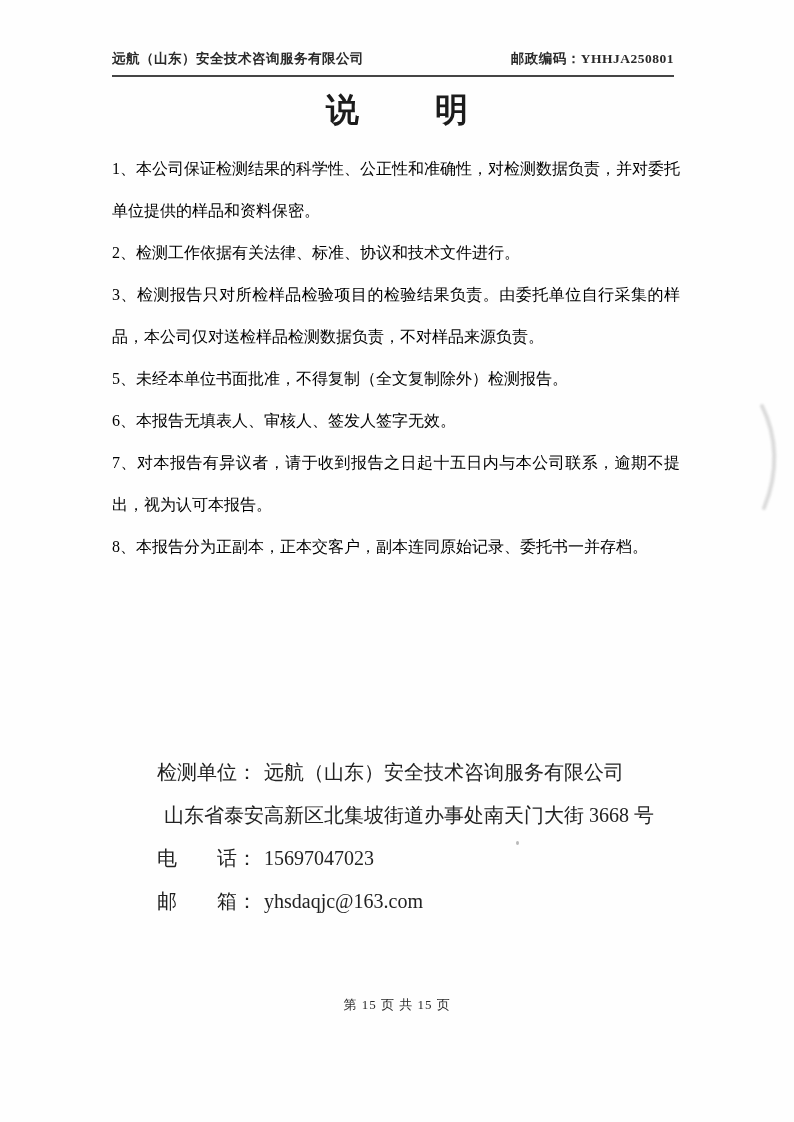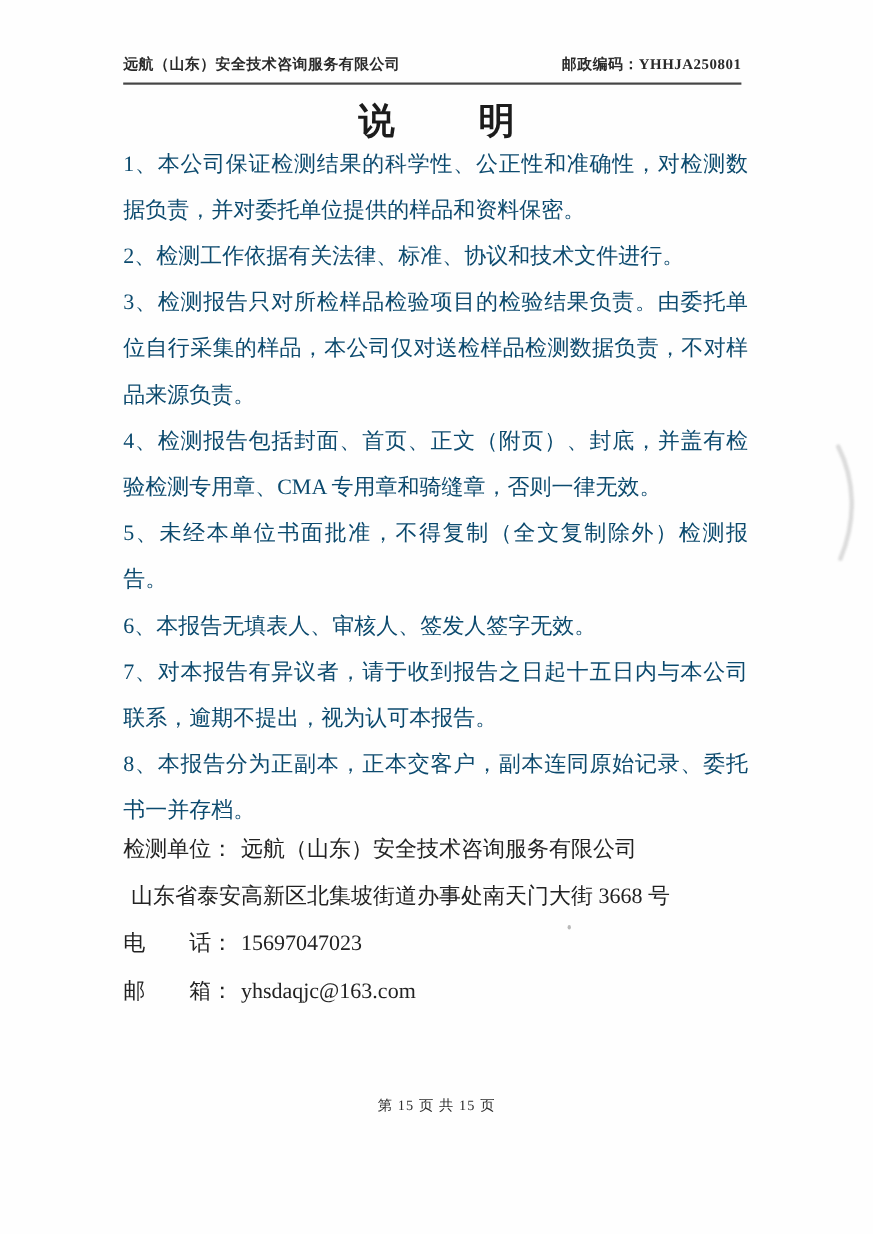--- a/index.html
+++ b/index.html
@@ -38,43 +38,44 @@
     width: 100%;
     display: flex;
     justify-content: center;
     gap: 76px;
     font-size: 33px;
     font-weight: bold;
     color: #1c1c1c;
   }
   .notes {
     position: absolute;
-    top: 128px;
+    top: 148px;
     left: 112px;
     width: 568px;
-    font-size: 20px;
+    font-size: 16px;
     line-height: 42px;
     text-align: justify;
-    color: #0c4a6e;
+    color: #000000;
   }
   .notes p {
     margin: 0;
   }
   .contact {
     position: absolute;
     top: 751px;
     left: 112px;
     width: 568px;
     font-size: 20px;
     line-height: 43px;
     color: #222222;
   }
   .contact-row {
     display: flex;
     white-space: pre;
+    margin-left: 45px;
   }
   .contact-value {
     margin-left: 7px;
     white-space: pre;
   }
   .footer {
     position: absolute;
     top: 996px;
     left: 0;
     width: 100%;
@@ -115,21 +116,20 @@
 
   <div class="title">
     <span>说</span>
     <span>明</span>
   </div>
 
   <div class="notes">
     <p>1、本公司保证检测结果的科学性、公正性和准确性，对检测数据负责，并对委托单位提供的样品和资料保密。</p>
     <p>2、检测工作依据有关法律、标准、协议和技术文件进行。</p>
     <p>3、检测报告只对所检样品检验项目的检验结果负责。由委托单位自行采集的样品，本公司仅对送检样品检测数据负责，不对样品来源负责。</p>
-    <p>4、检测报告包括封面、首页、正文（附页）、封底，并盖有检验检测专用章、CMA 专用章和骑缝章，否则一律无效。</p>
     <p>5、未经本单位书面批准，不得复制（全文复制除外）检测报告。</p>
     <p>6、本报告无填表人、审核人、签发人签字无效。</p>
     <p>7、对本报告有异议者，请于收到报告之日起十五日内与本公司联系，逾期不提出，视为认可本报告。</p>
     <p>8、本报告分为正副本，正本交客户，副本连同原始记录、委托书一并存档。</p>
   </div>
 
   <div class="contact">
     <div class="contact-row">
       <span class="contact-label">检测单位：</span>
       <span class="contact-value">远航（山东）安全技术咨询服务有限公司</span>

